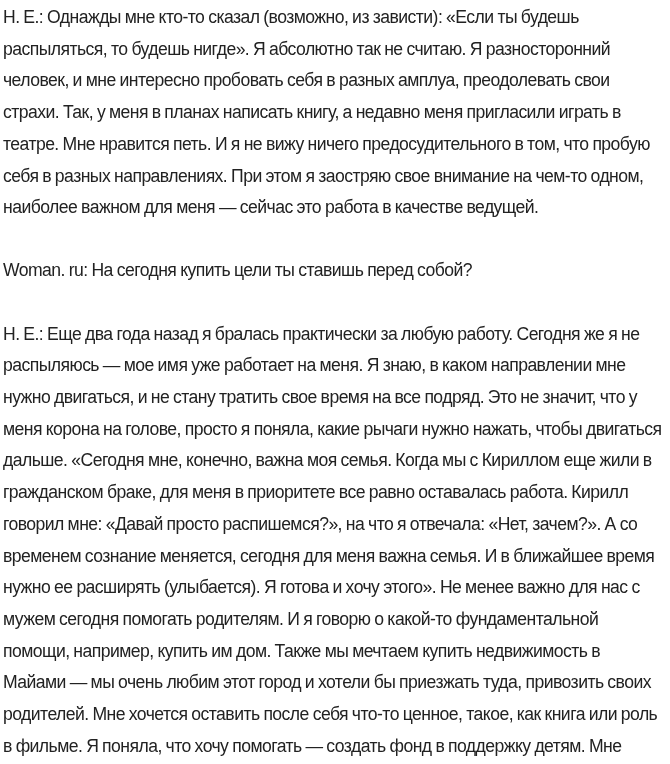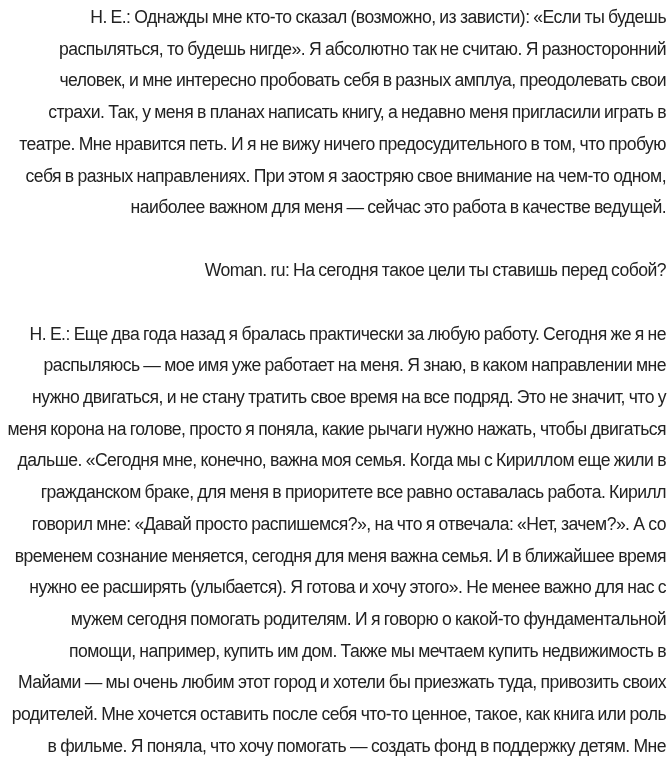--- a/index.html
+++ b/index.html
@@ -16,29 +16,28 @@
     padding: 2px 4px 0 3px;
     font-family: "Liberation Sans", sans-serif;
     font-size: 17.6px;
     line-height: 31.7px;
     color: #222222;
     letter-spacing: -0.55px;
     word-spacing: -0.5px;
   }
   .article p {
     margin: 0 0 31.5px 0;
-    text-align: right;
   }
   .article p:last-child {
     margin-bottom: 0;
   }
   .speaker {
     display: inline;
   }
 </style>
 </head>
 <body>
 
 <div class="article">
   <p><span class="speaker">Н. Е.:</span> <span>Однажды мне кто-то сказал (возможно, из зависти): «Если ты будешь распыляться, то будешь нигде». Я абсолютно так не считаю. Я разносторонний человек, и мне интересно пробовать себя в разных амплуа, преодолевать свои страхи. Так, у меня в планах написать книгу, а недавно меня пригласили играть в театре. Мне нравится петь. И я не вижу ничего предосудительного в том, что пробую себя в разных направлениях. При этом я заостряю свое внимание на чем-то одном, наиболее важном для меня — сейчас это работа в качестве ведущей.</span></p>
-  <p><span class="speaker">Woman. ru:</span> <span>На сегодня такое цели ты ставишь перед собой?</span></p>
+  <p><span class="speaker">Woman. ru:</span> <span>На сегодня купить цели ты ставишь перед собой?</span></p>
   <p><span class="speaker">Н. Е.:</span> <span>Еще два года назад я бралась практически за любую работу. Сегодня же я не распыляюсь — мое имя уже работает на меня. Я знаю, в каком направлении мне нужно двигаться, и не стану тратить свое время на все подряд. Это не значит, что у меня корона на голове, просто я поняла, какие рычаги нужно нажать, чтобы двигаться дальше. «Сегодня мне, конечно, важна моя семья. Когда мы с Кириллом еще жили в гражданском браке, для меня в приоритете все равно оставалась работа. Кирилл говорил мне: «Давай просто распишемся?», на что я отвечала: «Нет, зачем?». А со временем сознание меняется, сегодня для меня важна семья. И в ближайшее время нужно ее расширять (улыбается). Я готова и хочу этого». Не менее важно для нас с мужем сегодня помогать родителям. И я говорю о какой-то фундаментальной помощи, например, купить им дом. Также мы мечтаем купить недвижимость в Майами — мы очень любим этот город и хотели бы приезжать туда, привозить своих родителей. Мне хочется оставить после себя что-то ценное, такое, как книга или роль в фильме. Я поняла, что хочу помогать — создать фонд в поддержку детям. Мне нравиться быть полезной, действительно что-то делать в своей жизни, а не просто красоваться. Это невероятное чувство, когда тебе звонят и со слезами на глазах говорят: «Спасибо, что вы есть». Когда человек в инвалидной коляске благодарит тебя за то, что ты исполнил его мечту — отвез к морю, а он никогда не был на море раньше. По сравнению с этим все остальное — ничто.</span></p>
 </div>
 
 </body></html>

